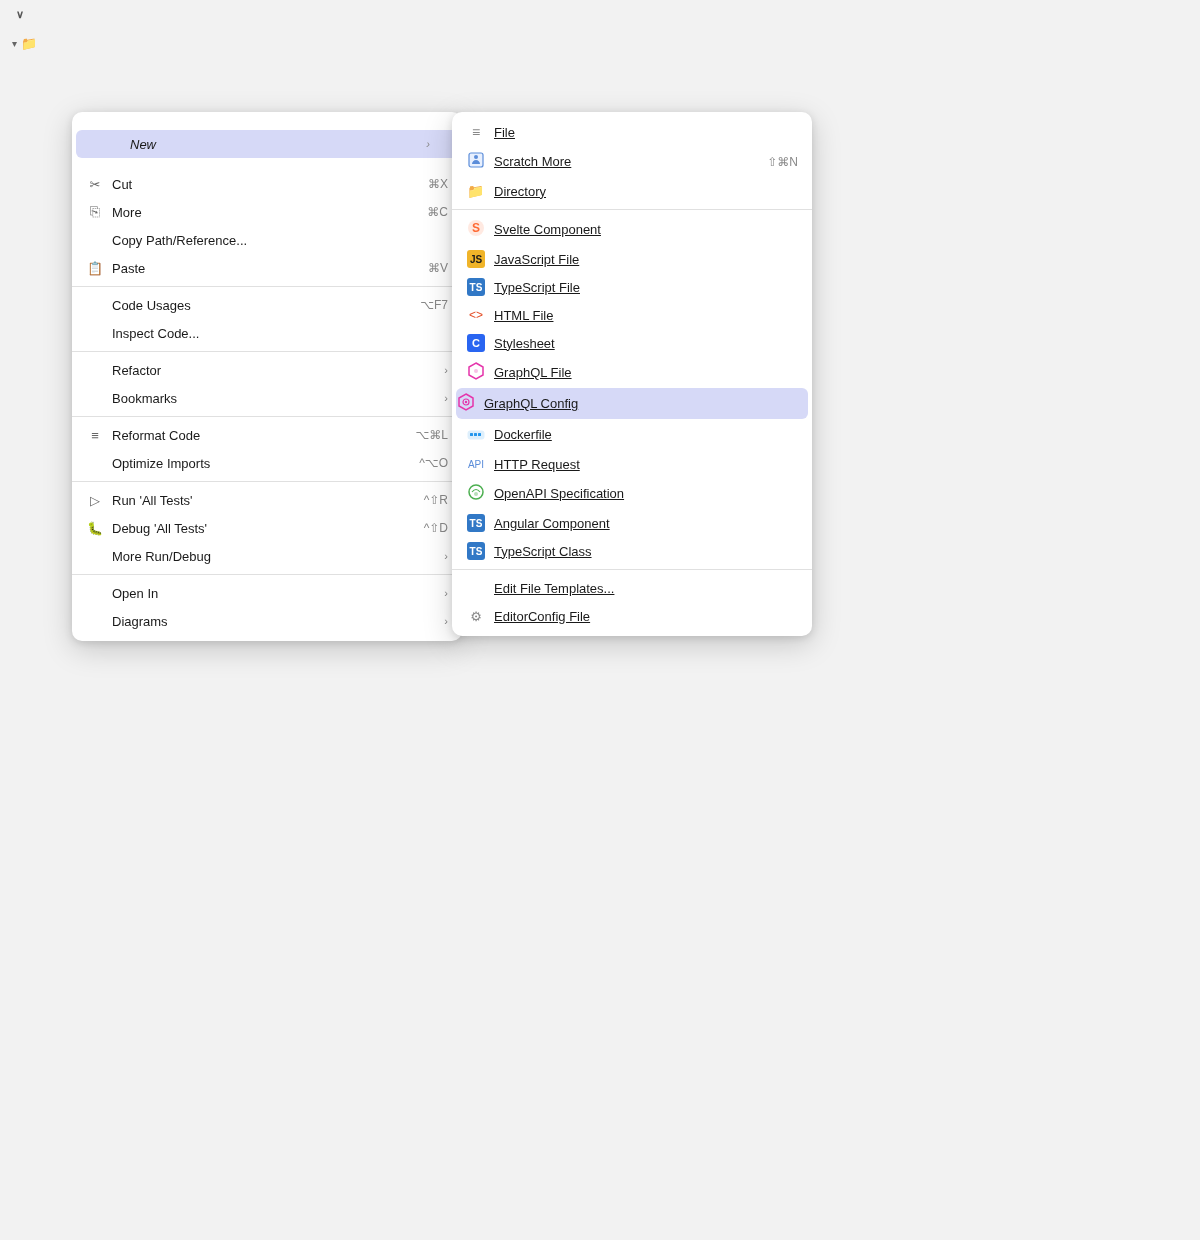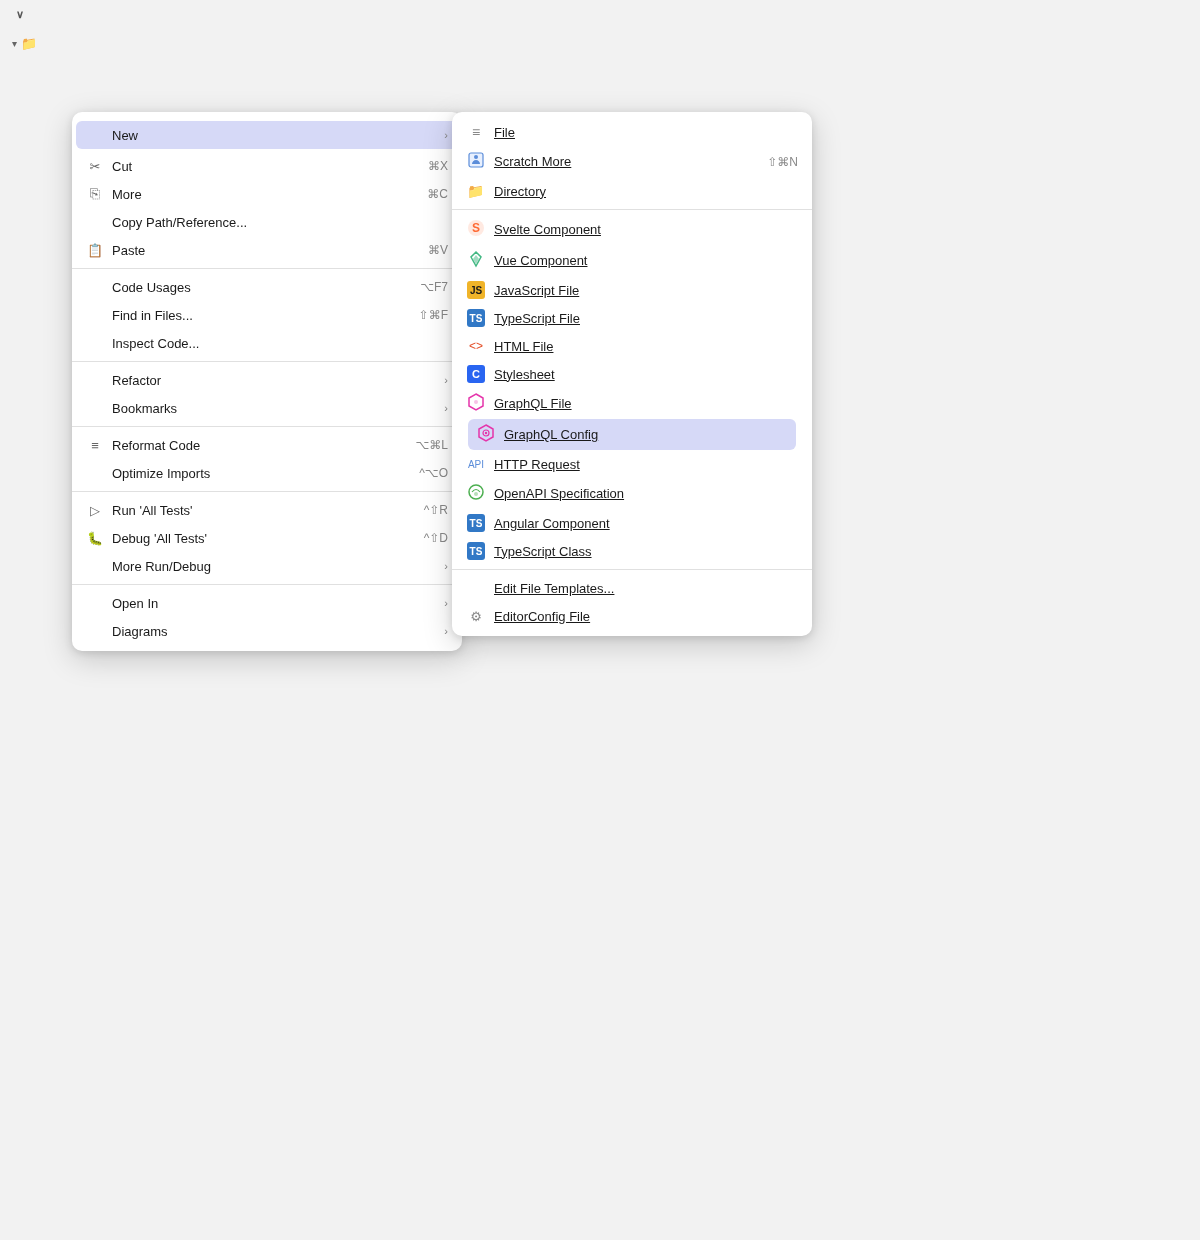--- a/index.html
+++ b/index.html
@@ -77,22 +77,23 @@
       font-size: 13px;
       color: #1a1a1a;
       cursor: pointer;
       position: relative;
       min-height: 28px;
     }
 
     .menu-item.highlighted {
       background: #d6d9f7;
       border-radius: 6px;
-      margin: 3px 4px;
-      padding: 5px 10px;
+      margin: 12px 4px;
+      padding: 5px 28px;
+      font-style: italic;
     }
 
     .menu-item .item-icon {
       width: 18px;
       margin-right: 8px;
       text-align: center;
       font-size: 13px;
       color: #666;
       flex-shrink: 0;
     }
@@ -138,22 +139,22 @@
       padding: 5px 14px;
       font-size: 13px;
       color: #1a1a1a;
       cursor: pointer;
       min-height: 28px;
     }
 
     .submenu-item.highlighted {
       background: #d6d9f7;
       border-radius: 6px;
-      margin: 0 16px;
-      padding: 5px 8px;
+      margin: 0 4px;
+      padding: 5px 0;
     }
 
     .submenu-item .item-icon {
       width: 20px;
       margin-right: 8px;
       text-align: center;
       flex-shrink: 0;
     }
 
     .submenu-item .item-label {
@@ -283,25 +284,20 @@
       <span class="shortcut">⌘V</span>
     </div>
     <div class="menu-divider"></div>
     <div class="menu-item">
       <span class="item-icon"></span>
       <span class="item-label">Code Usages</span>
       <span class="shortcut">⌥F7</span>
     </div>
     <div class="menu-item">
       <span class="item-icon"></span>
-      <span class="item-label">Find in Files...</span>
-      <span class="shortcut">⇧⌘F</span>
-    </div>
-    <div class="menu-item">
-      <span class="item-icon"></span>
       <span class="item-label">Inspect Code...</span>
     </div>
     <div class="menu-divider"></div>
     <div class="menu-item">
       <span class="item-icon"></span>
       <span class="item-label">Refactor</span>
       <span class="submenu-arrow">›</span>
     </div>
     <div class="menu-item">
       <span class="item-icon"></span>
@@ -370,29 +366,20 @@
     </div>
     <div class="submenu-divider"></div>
     <div class="submenu-item">
       <span class="item-icon icon-svelte">
       <svg width="18" height="18" viewBox="0 0 18 18">
           <circle cx="9" cy="9" r="8" fill="#ff6b35" opacity="0.15"></circle>
           <text x="9" y="13" text-anchor="middle" font-size="12" fill="#ff6b35" font-weight="bold">S</text>
         </svg>
     </span>
       <span class="item-label">Svelte Component</span>
-    </div>
-    <div class="submenu-item">
-      <span class="item-icon icon-vue">
-      <svg width="18" height="18" viewBox="0 0 18 18">
-          <polygon points="9,2 14,7 9,16 4,7" fill="none" stroke="#42b883" stroke-width="1.5"></polygon>
-          <polygon points="9,5 12,9 9,14 6,9" fill="#42b883" opacity="0.5"></polygon>
-        </svg>
-    </span>
-      <span class="item-label">Vue Component</span>
     </div>
     <div class="submenu-item">
       <span class="item-icon"><span class="icon-js">JS</span></span>
       <span class="item-label">JavaScript File</span>
     </div>
     <div class="submenu-item">
       <span class="item-icon"><span class="icon-ts">TS</span></span>
       <span class="item-label">TypeScript File</span>
     </div>
     <div class="submenu-item">
@@ -416,20 +403,31 @@
       <span class="item-icon icon-graphql">
       <svg width="18" height="18" viewBox="0 0 18 18">
           <polygon points="9,1 16,5 16,13 9,17 2,13 2,5" fill="none" stroke="#e535ab" stroke-width="1.5"></polygon>
           <circle cx="9" cy="9" r="3" fill="none" stroke="#e535ab" stroke-width="1.2"></circle>
           <circle cx="9" cy="9" r="1.2" fill="#e535ab"></circle>
         </svg>
     </span>
       <span class="item-label">GraphQL Config</span>
     </div>
     <div class="submenu-item">
+      <span class="item-icon icon-docker">
+      <svg width="18" height="18" viewBox="0 0 18 18">
+          <rect x="1" y="7" width="16" height="8" rx="2" fill="#2496ed" opacity="0.15" stroke="#2496ed" stroke-width="1"></rect>
+          <rect x="3" y="9" width="3" height="3" rx="0.5" fill="#2496ed"></rect>
+          <rect x="7" y="9" width="3" height="3" rx="0.5" fill="#2496ed"></rect>
+          <rect x="11" y="9" width="3" height="3" rx="0.5" fill="#2496ed"></rect>
+        </svg>
+    </span>
+      <span class="item-label">Dockerfile</span>
+    </div>
+    <div class="submenu-item">
       <span class="item-icon icon-api">API</span>
       <span class="item-label">HTTP Request</span>
     </div>
     <div class="submenu-item">
       <span class="item-icon icon-openapi">
       <svg width="18" height="18" viewBox="0 0 18 18">
           <circle cx="9" cy="9" r="7" fill="none" stroke="#4caf50" stroke-width="1.5"></circle>
           <path d="M5 9 Q9 4 13 9" stroke="#4caf50" stroke-width="1.2" fill="none"></path>
           <circle cx="9" cy="11" r="2" fill="#4caf50" opacity="0.4"></circle>
         </svg>

